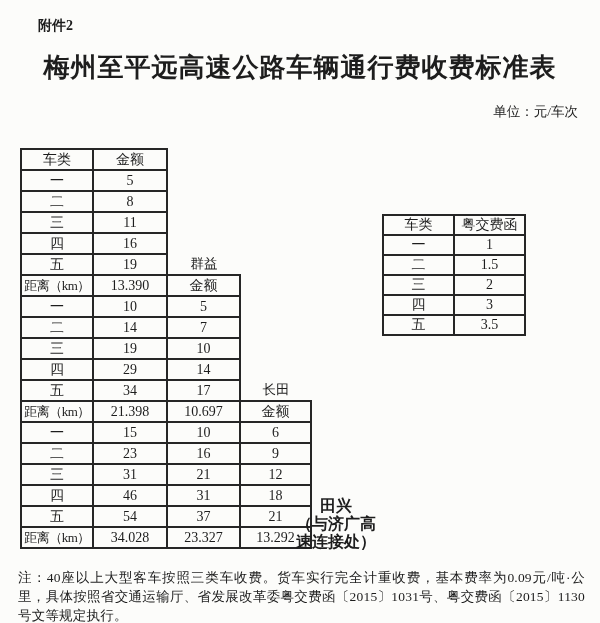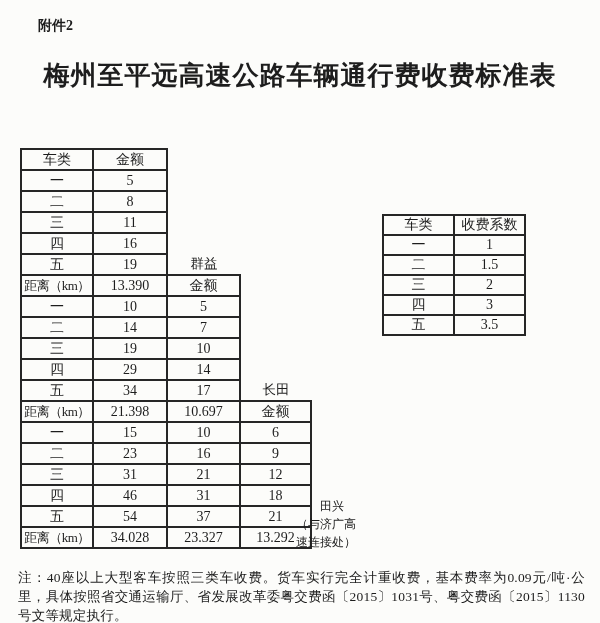--- a/index.html
+++ b/index.html
@@ -15,21 +15,21 @@
     overflow:hidden;
     margin:0 auto;
   }
   .attachment{
     position:absolute;left:38px;top:17px;
     font-size:14px;font-weight:700;
   }
   .title{
     position:absolute;left:0;top:50px;width:600px;
     text-align:center;
-    font-size:26px;font-weight:700;letter-spacing:1px;margin-top:8px;
+    font-size:26px;font-weight:700;letter-spacing:1px;
   }
   .unit{
     position:absolute;right:22px;top:103px;
     font-size:13.5px;
   }
   .shangcun{
     position:absolute;left:57px;top:128px;
     font-size:13.5px;letter-spacing:0.5px;
   }
   table{
@@ -51,40 +51,42 @@
   td.g{border:none;background:transparent;}
   td.lbl{
     vertical-align:bottom;
     font-size:13.5px;
     padding-bottom:1px;
   }
   .coef-table td{height:18px;}
   .dist{font-size:13px;letter-spacing:-0.5px;text-align:center;}
   .tianxing{
     position:absolute;left:296px;top:497px;
-    font-size:12px;line-height:18px;
+    font-size:16px;line-height:18px;
     white-space:pre-line;
     text-indent:24px;
+    font-weight:bold;
   }
   .note{
     position:absolute;left:18px;top:568px;width:567px;
     font-size:13.5px;line-height:19px;
     text-align:justify;
     letter-spacing:0.2px;
   }
 </style>
 </head>
 <body>
 
 <div class="page">
 
   <div class="attachment">附件2</div>
 
   <div class="title">梅州至平远高速公路车辆通行费收费标准表</div>
 
+  <div class="unit">单位：元/车次</div>
 
 
   <table class="toll-table">
     <colgroup>
         <col style="width:72px">
         <col style="width:74px">
         <col style="width:73px">
         <col style="width:71px">
       </colgroup>
     <tbody>
@@ -210,21 +212,21 @@
 速连接处）</div>
 
   <table class="coef-table">
     <colgroup>
         <col style="width:71px">
         <col style="width:71px">
       </colgroup>
     <tbody>
       <tr>
         <td class="b">车类</td>
-        <td class="b">收费系数</td>
+        <td class="b">粤交费函</td>
       </tr>
       <tr>
         <td class="b">一</td>
         <td class="b">1</td>
       </tr>
       <tr>
         <td class="b">二</td>
         <td class="b">1.5</td>
       </tr>
       <tr>

